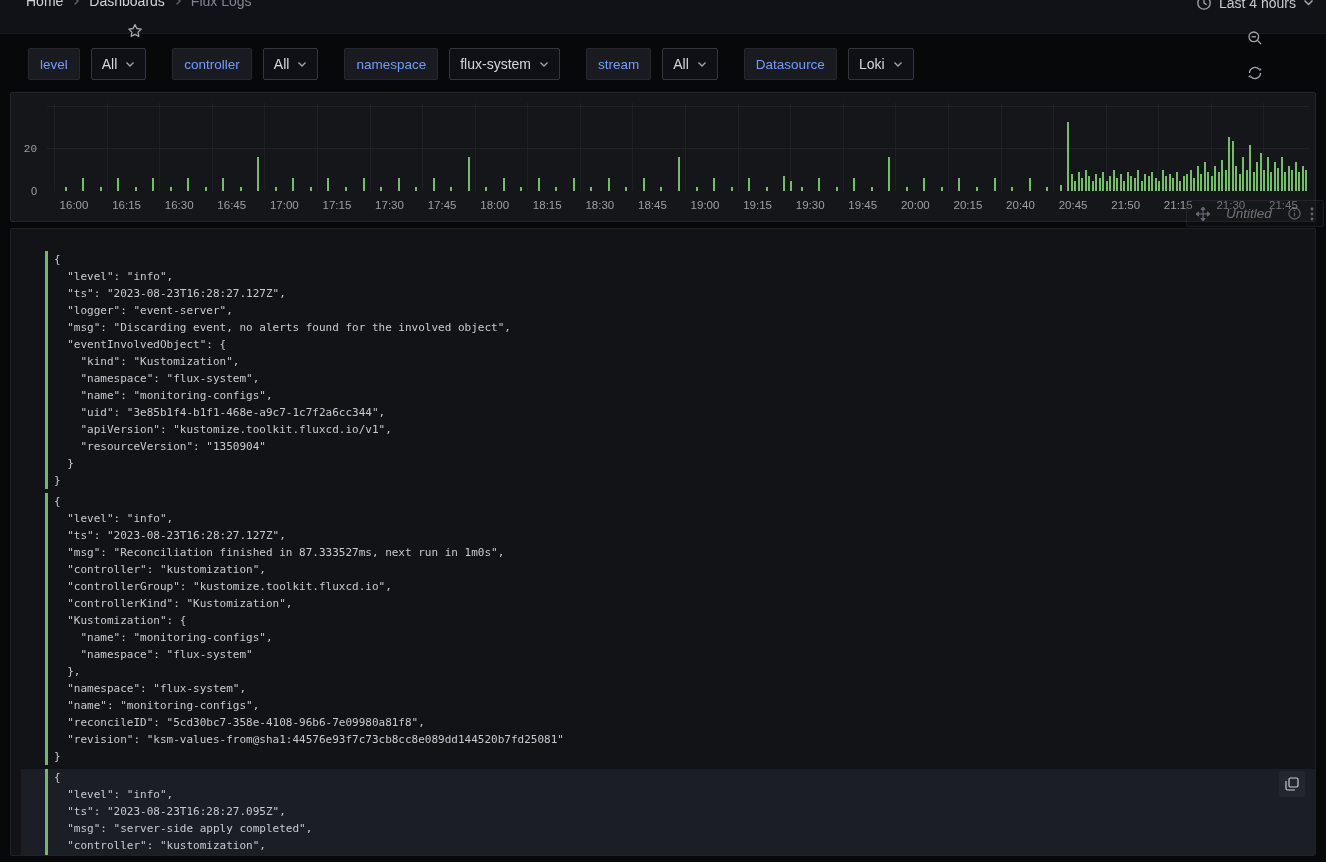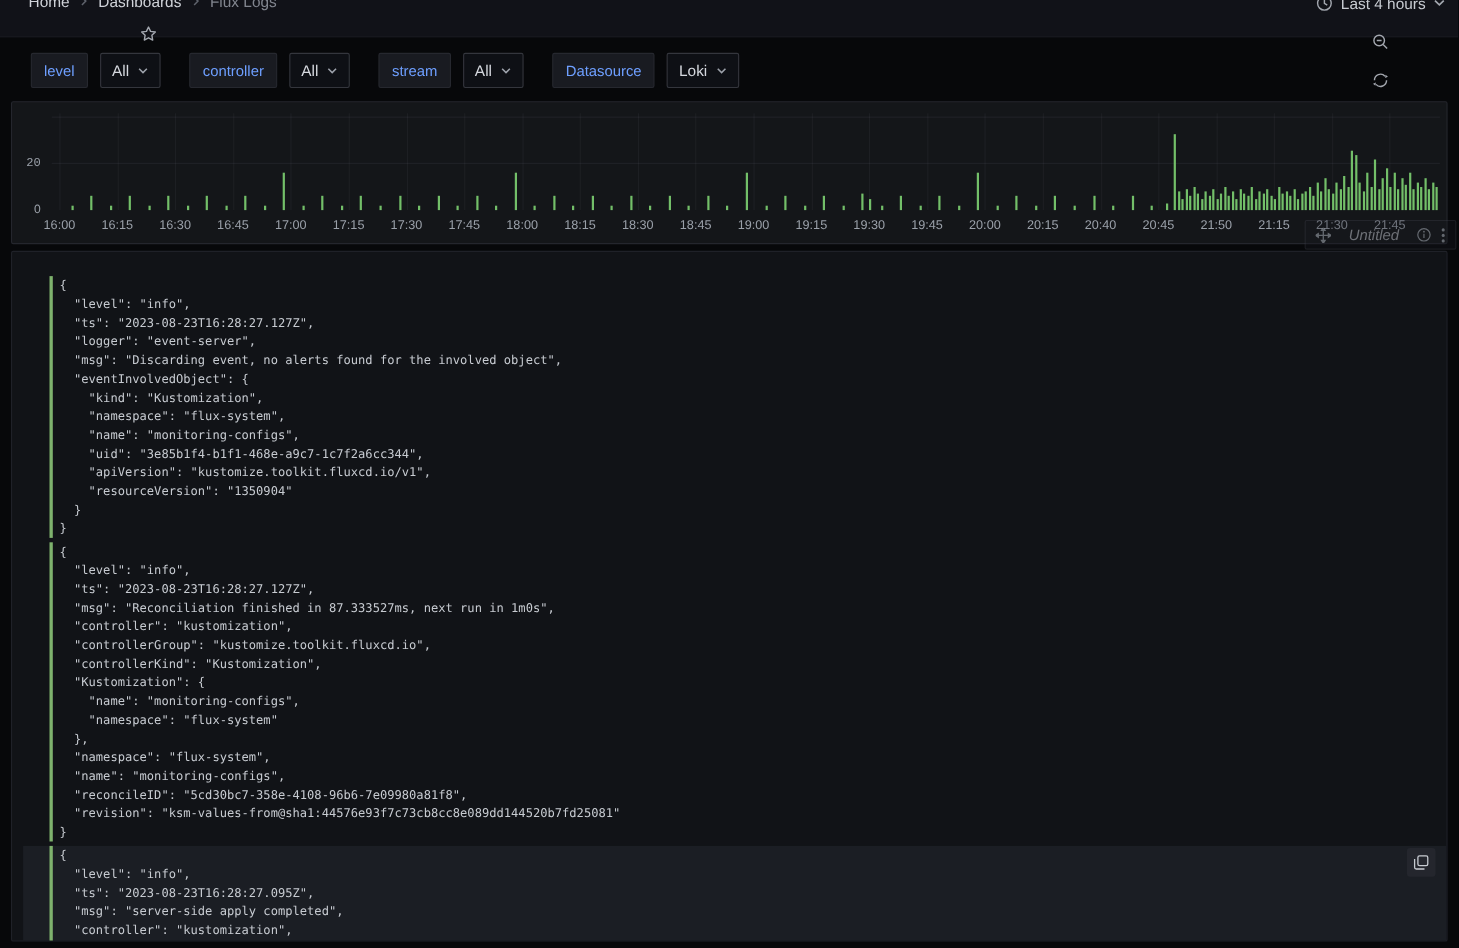--- a/index.html
+++ b/index.html
@@ -55,21 +55,21 @@
     position:relative; margin:4px 10px 0; height:130px;
     background:#141619; border:1px solid #24262d; border-radius:2px;
   }
   .plot { position:absolute; left:36px; right:6px; top:10px; bottom:30px; }
   .gridline-h { position:absolute; left:0; right:0; height:1px; background:rgba(201,205,220,0.07); }
   .gridline-v { position:absolute; top:0; bottom:0; width:1px; background:rgba(201,205,220,0.055); }
   .bar { position:absolute; bottom:0; width:2px; background:#73bf69; }
   .ylabels { position:absolute; left:0; top:10px; bottom:30px; width:30px; }
   .ylabel { position:absolute; right:4px; transform:translateY(50%); font-size:11px; color:#9aa0a9; }
   .xaxis { position:absolute; left:36px; right:6px; bottom:7px; height:15px; }
-  .xlabel { position:absolute; transform:translateX(-50%); font-size:11.5px; color:#9aa0a9; white-space:nowrap; }
+  .xlabel { position:absolute; transform:translateX(-50%); font-size:11.5px; color:#9aa0a9; white-space:nowrap;margin-left:20px; }
 
   
   .panel-hover-header {
     position:absolute; left:1186px; top:200px; width:138px; height:27px;
     background:rgba(24,26,32,0.55); border:1px solid rgba(130,135,148,0.22);
     border-radius:2px; display:flex; align-items:center; gap:9px; padding:0 9px;
     color:#9aa0a9; opacity:0.6; z-index:5;
   }
   .panel-hover-title { font-style:italic; font-size:13.5px; color:#a9adb5; flex:1; text-align:center; }
 
@@ -229,20 +229,31 @@
             <svg width="10" height="7" viewBox="0 0 10 7">
               <polyline points="1.5,1.5 5,5 8.5,1.5" fill="none" stroke="#9da2ab" stroke-width="1.4"></polyline>
             </svg>
           </span>
       </span>
     </div>
     <div class="fgroup">
       <span class="flabel">controller</span>
       <span class="fvalue">
         <span>All</span>
+        <span class="chev">
+            <svg width="10" height="7" viewBox="0 0 10 7">
+              <polyline points="1.5,1.5 5,5 8.5,1.5" fill="none" stroke="#9da2ab" stroke-width="1.4"></polyline>
+            </svg>
+          </span>
+      </span>
+    </div>
+    <div class="fgroup">
+      <span class="flabel">namespace</span>
+      <span class="fvalue">
+        <span>flux-system</span>
         <span class="chev">
             <svg width="10" height="7" viewBox="0 0 10 7">
               <polyline points="1.5,1.5 5,5 8.5,1.5" fill="none" stroke="#9da2ab" stroke-width="1.4"></polyline>
             </svg>
           </span>
       </span>
     </div>
     <div class="fgroup">
       <span class="flabel">stream</span>
       <span class="fvalue">

